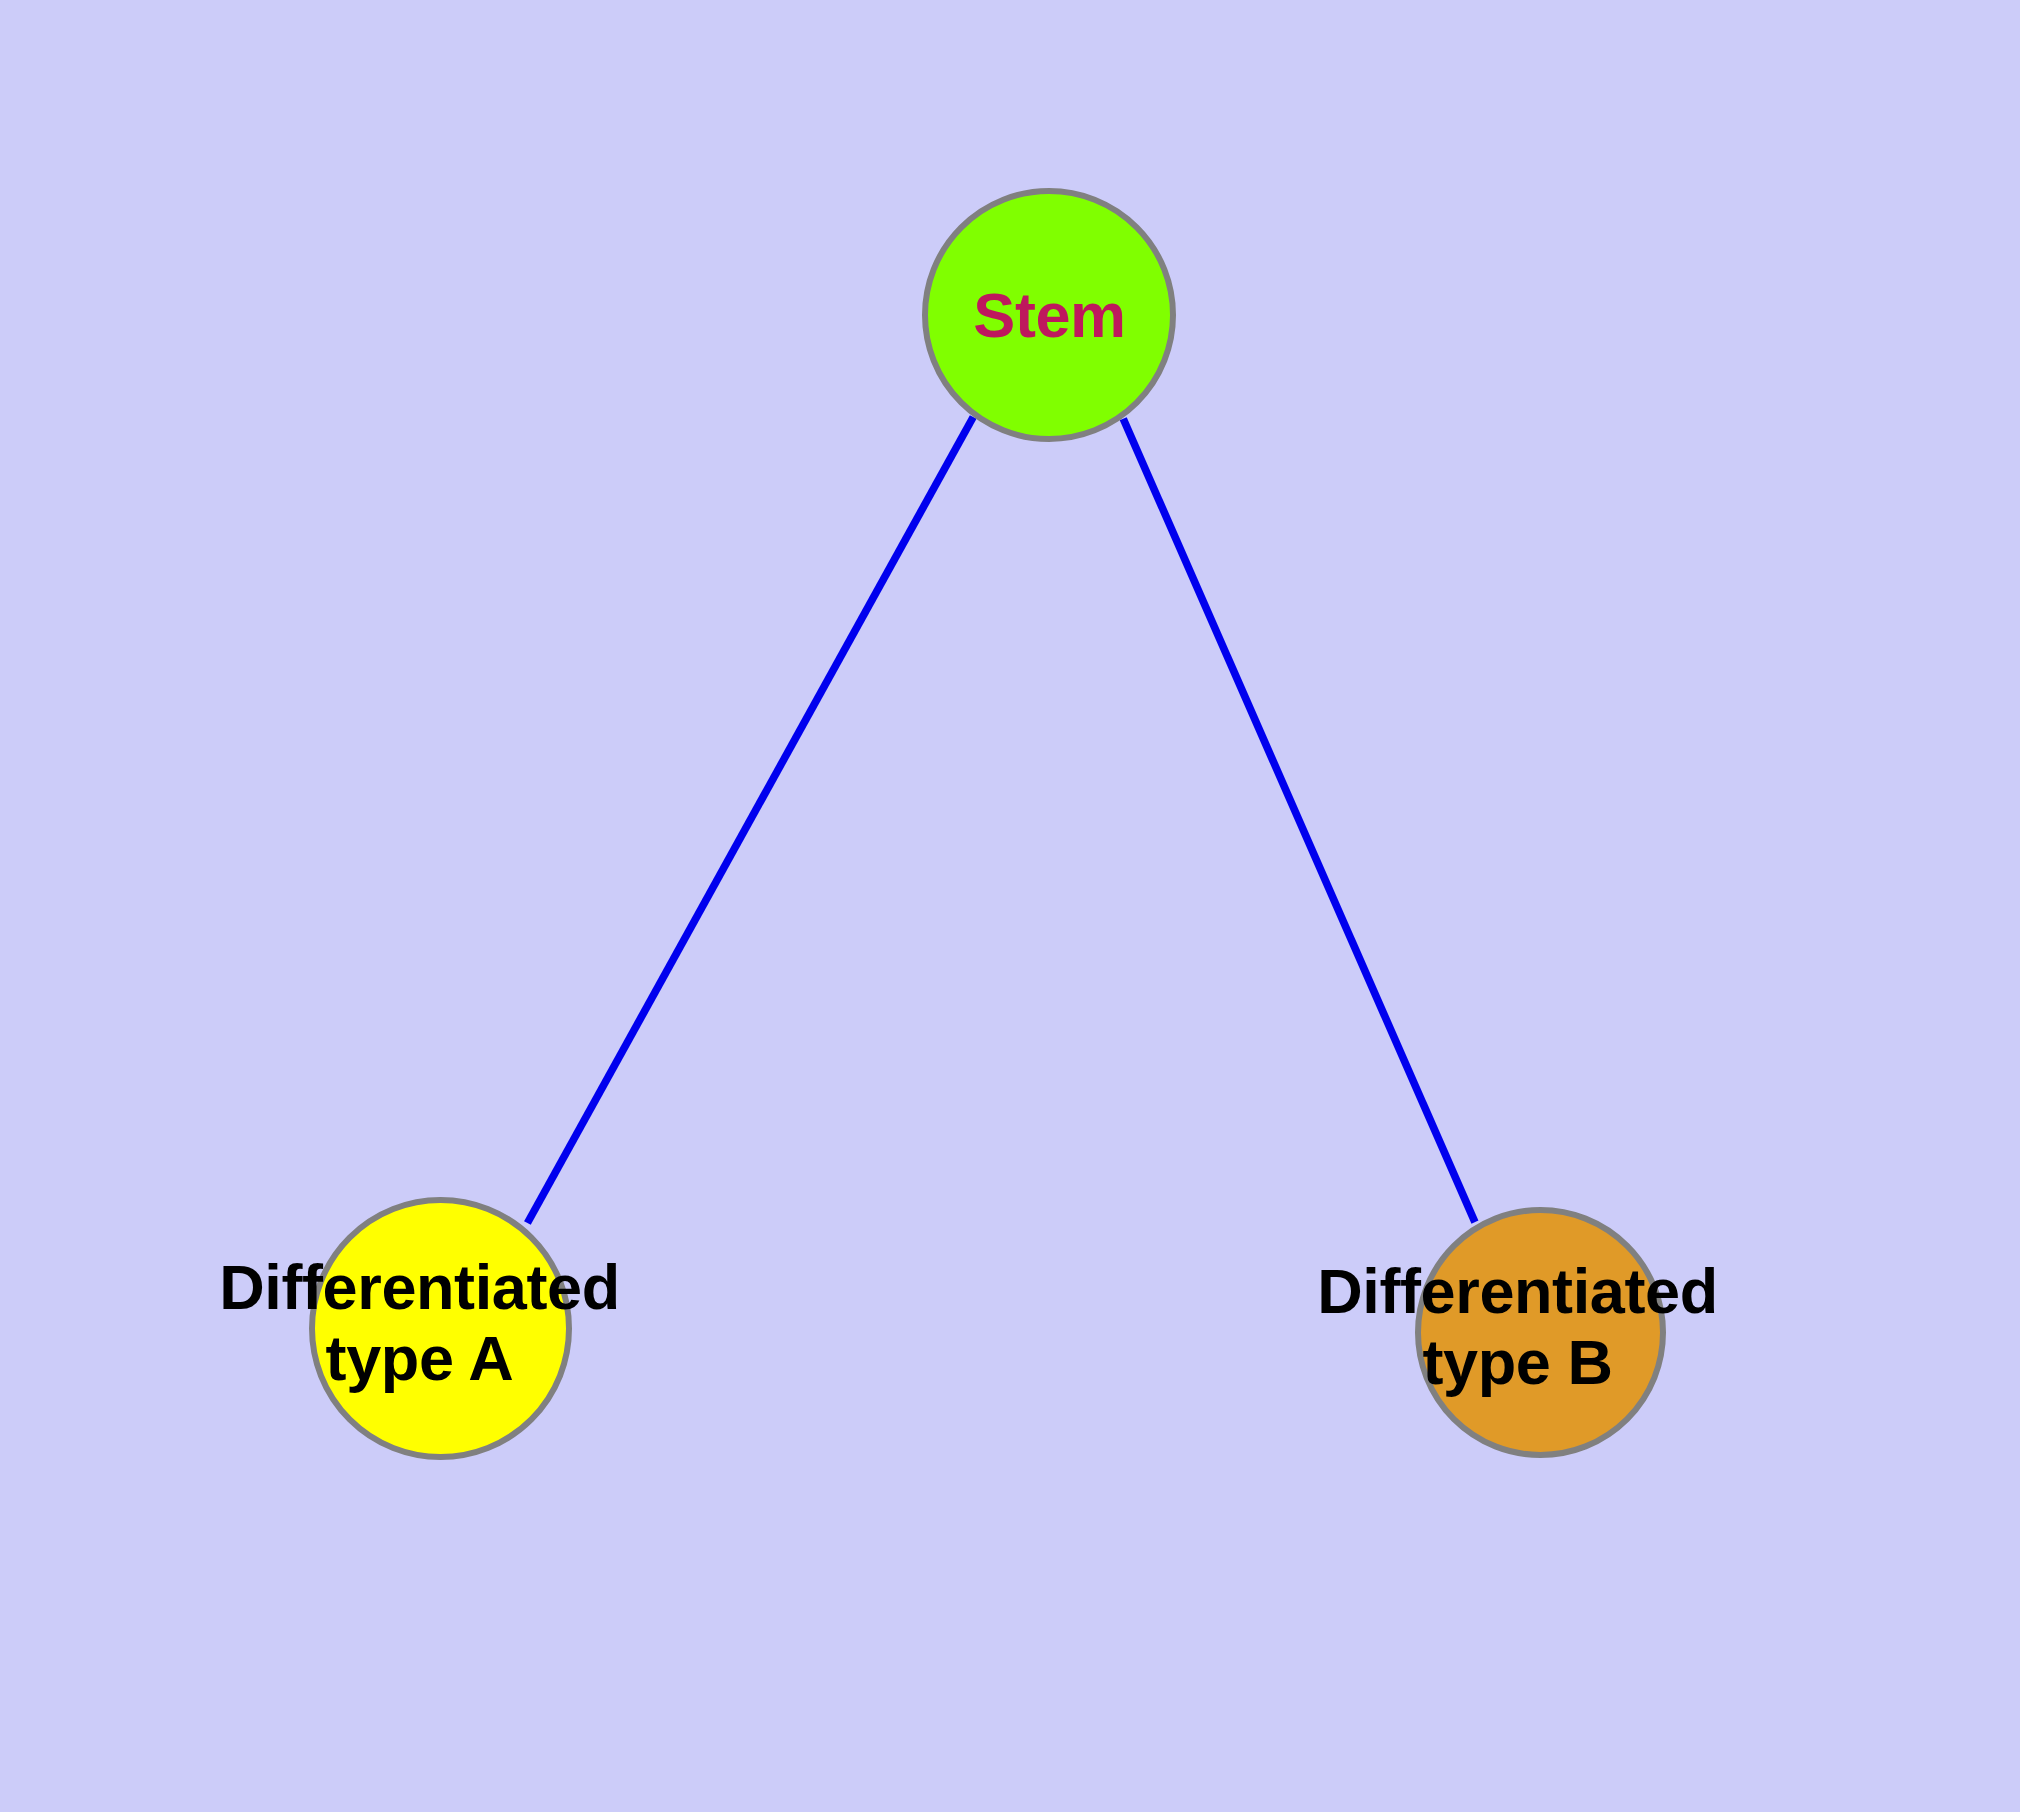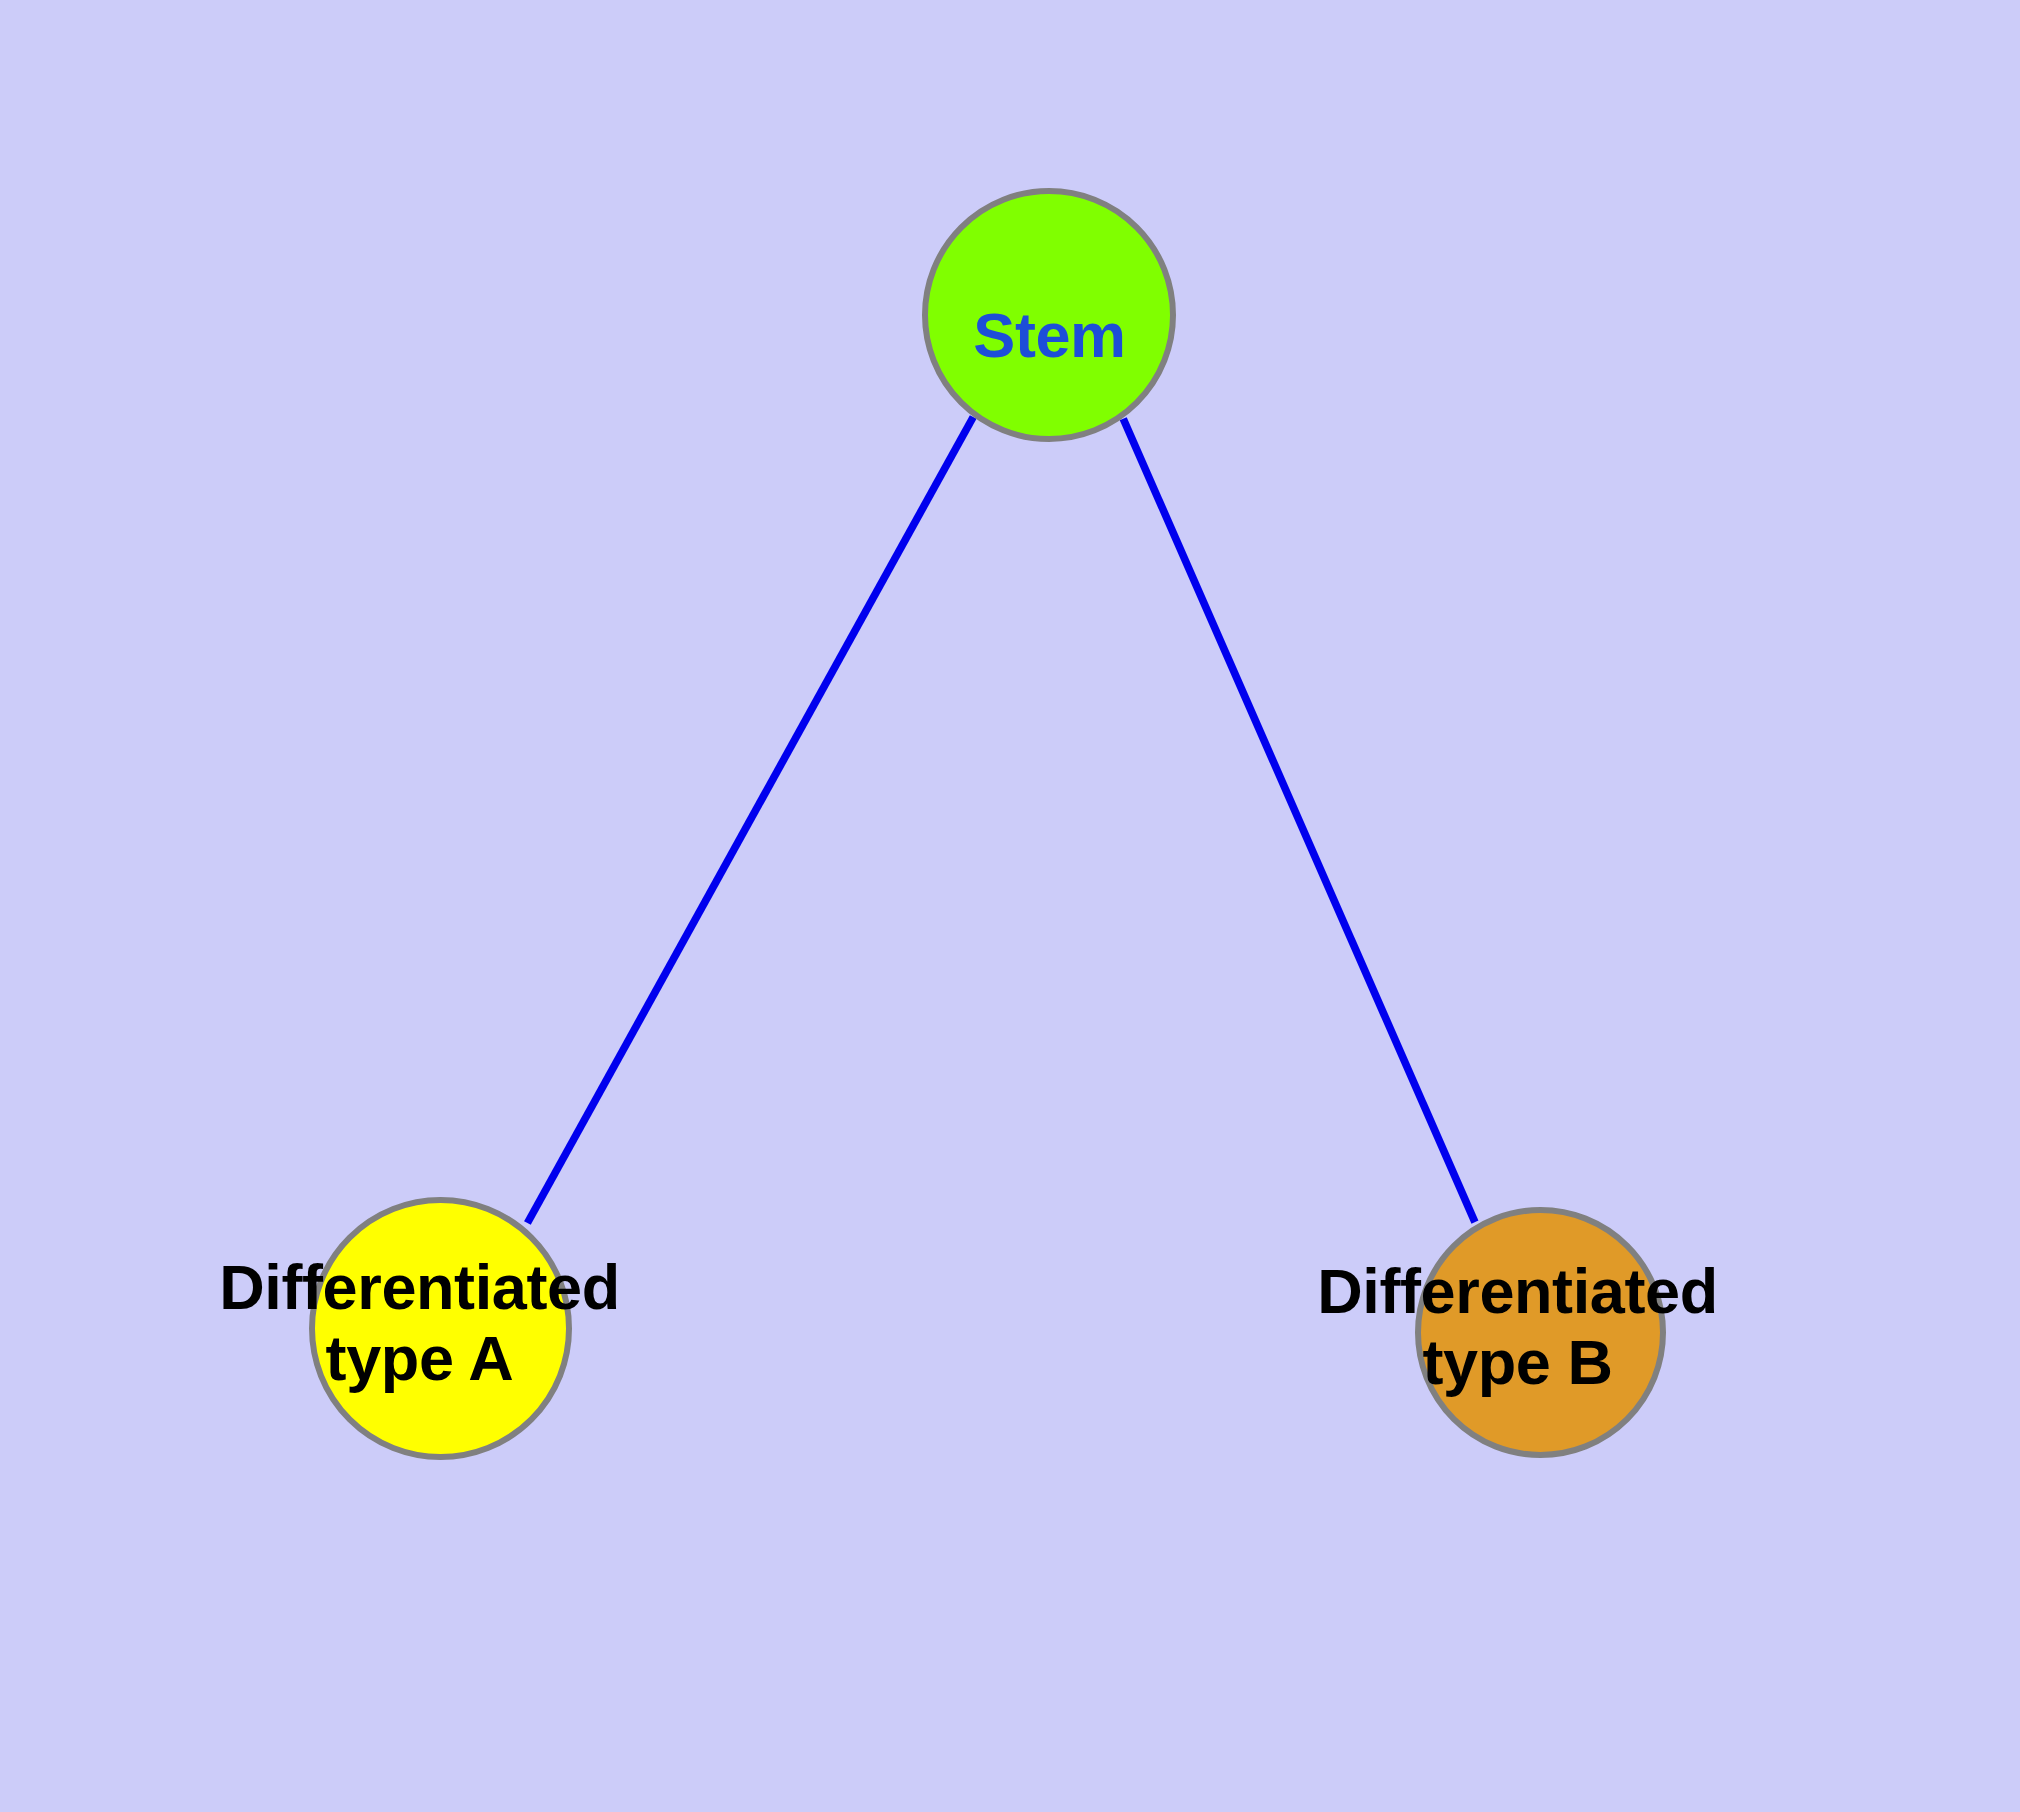--- a/index.html
+++ b/index.html
@@ -58,21 +58,21 @@
     <line stroke="#0000ee" stroke-width="9" stroke-linecap="butt" x1="1148" y1="492" x2="622" y2="1443"></line>
     <line stroke="#0000ee" stroke-width="9" stroke-linecap="butt" x1="1325" y1="494" x2="1740" y2="1442"></line>
   </svg>
 
   <div id="node-layer">
 
     <div class="node" style="left: 922px; top: 188px; width: 254px; height: 254px; background: rgb(128, 255, 0); border: 6px solid rgb(128, 128, 128);"></div>
     <div class="node" style="left: 309px; top: 1197px; width: 263px; height: 263px; background: rgb(255, 255, 0); border: 6px solid rgb(128, 128, 128);"></div>
     <div class="node" style="left: 1415px; top: 1207px; width: 251px; height: 251px; background: rgb(224, 154, 40); border: 6px solid rgb(128, 128, 128);"></div>
 
-    <div class="node-label" style="font-size: 63px; color: #1d4ed8; width: 1017px; left: 541px; top: 280px; margin-top: 20px;">Stem</div>
+    <div class="node-label" style="font-size: 63px; color: #be185d; width: 1017px; left: 541px; top: 280px;">Stem</div>
     <div class="node-label" style="font-size: 63px; color: rgb(0, 0, 0); width: 1017px; left: -89px; top: 1252px;">Differentiated
 type A</div>
     <div class="node-label" style="font-size: 63px; color: rgb(0, 0, 0); width: 1017px; left: 1009px; top: 1256px;">Differentiated
 type B</div>
 
   </div>
 </div>
 
 
 </body></html>

